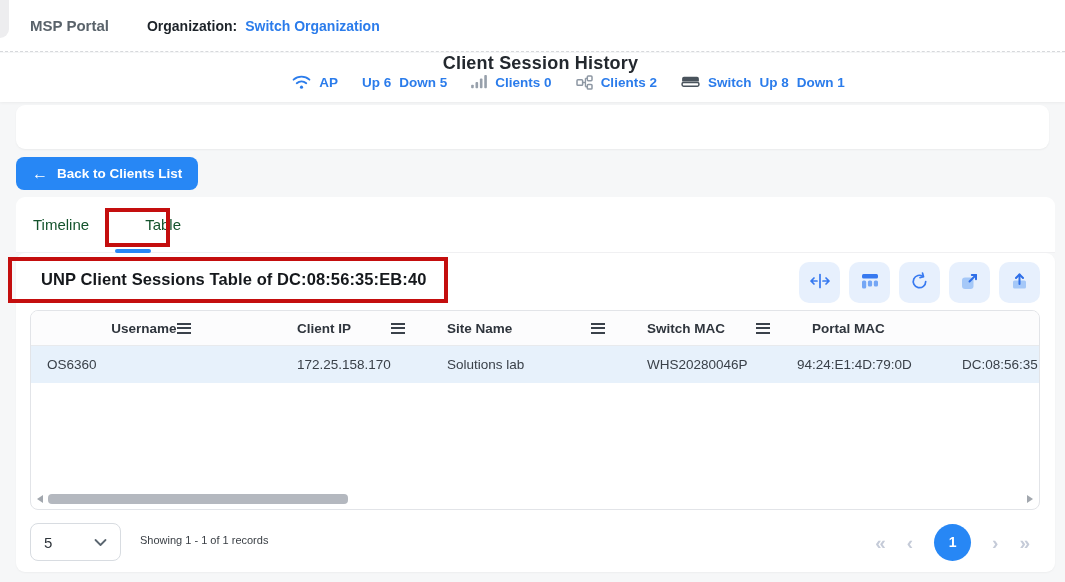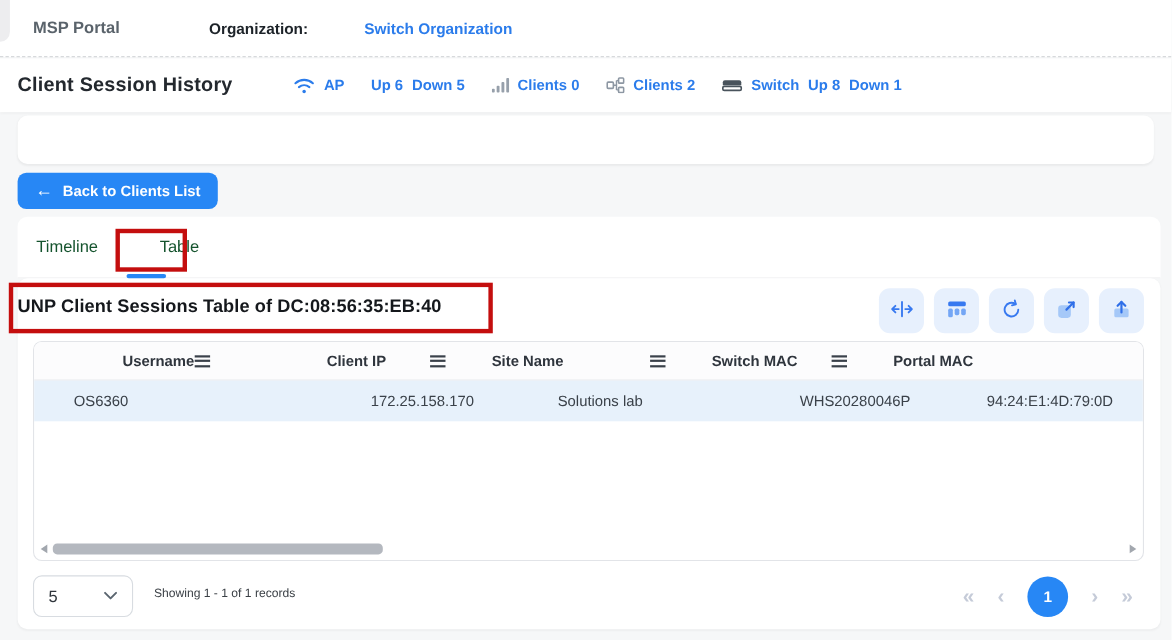--- a/index.html
+++ b/index.html
@@ -9,35 +9,36 @@
     background:#f6f7f8;
     color:#24292f;
     overflow:hidden;
   }
   #canvas { position:relative; width:1065px; height:582px; }
 
   
   .navbar {
     position:absolute; left:0; top:0; width:1065px; height:52px;
     background:#ffffff; border-bottom:1px dashed #d7d9dc;
-    display:flex; align-items:center; padding-left:30px;gap:43px;
+    display:flex; align-items:center; padding-left:30px;
   }
   .sidebar-sliver {
     position:absolute; left:0; top:0; width:9px; height:38px;
     background:#ededef; border-bottom-right-radius:10px;
   }
   .brand { font-size:15px; font-weight:bold; color:#5a636b; margin-right:38px; }
   .org-label { font-size:14px; font-weight:bold; color:#1d2329; margin-right:8px; }
   .org-link { font-size:14px; font-weight:bold; color:#2b7ceb; cursor:pointer; }
 
   
   .page-header {
     position:absolute; left:0; top:53px; width:1065px; height:49px;
     background:#ffffff; display:flex; align-items:center; padding-left:16px;
     box-shadow:0 1px 3px rgba(0,0,0,0.05);
+    flex-direction:column;
   }
   .page-title { font-size:18px; font-weight:bold; color:#23282e; letter-spacing:0.2px; }
   .stats { display:flex; align-items:center; margin-left:56px; gap:8px;
            font-size:13.5px; font-weight:bold; color:#2b7ceb; white-space:nowrap; }
   .stats .gap { width:8px; }
   .stat-icon { display:inline-flex; align-items:center; }
 
   
   .empty-card {
     position:absolute; left:16px; top:105px; width:1033px; height:44px;
@@ -69,21 +70,21 @@
   .anno { position:absolute; border:4px solid #c40e0e; z-index:9; pointer-events:none; }
   .anno-tab   { left:105px; top:208px; width:65px;  height:39px; }
   .anno-title { left:8px;   top:257px; width:440px; height:46px; }
 
   
   .content-card {
     position:absolute; left:16px; top:253px; width:1039px; height:319px;
     background:#ffffff; border-radius:9px; box-shadow:0 1px 2px rgba(0,0,0,0.04);
   }
   .table-title {
-    position:absolute; left:0; top:17px;
+    position:absolute; left:25px; top:17px;
     font-size:16.5px; font-weight:bold; color:#15181c; letter-spacing:0.1px;
   }
 
   
   .toolbar { position:absolute; right:15px; top:9px; display:flex; gap:9px; }
   .tool-btn {
     width:41px; height:41px; border:none; border-radius:10px;
     background:#e7f0fd; display:flex; align-items:center; justify-content:center;
     cursor:pointer;
   }
@@ -97,21 +98,21 @@
     display:flex; height:35px; align-items:center;
     background:#fcfcfd; border-bottom:1px solid #e8eaed;
   }
   .th {
     flex:none; height:100%; display:flex; align-items:center;
     justify-content:space-between; padding:0 26px 0 16px;
     font-size:13.5px; font-weight:bold; color:#2f353d; white-space:nowrap;
   }
   .trow { display:flex; height:37px; align-items:center; background:#e7f1fb; }
   .td {
-    flex:none; padding-left:16px; font-size:13.5px; color:#3a4149; white-space:nowrap;margin-left:20px;
+    flex:none; padding-left:16px; font-size:13.5px; color:#3a4149; white-space:nowrap;
   }
   .c0{width:250px;justify-content:center;} .c1{width:150px;} .c2{width:200px;} .c3{width:150px;} .c4{width:165px;justify-content:space-between;} .c5{width:210px;}
 
   .menu-lines { display:inline-flex; flex-direction:column; gap:2.5px; cursor:pointer; }
   .menu-lines i { display:block; width:14px; height:2px; background:#3a414a; }
 
   
   .hscroll { position:absolute; left:0; right:0; bottom:4px; height:11px; }
   .hthumb {
     position:absolute; left:17px; top:0; width:300px; height:10px;

